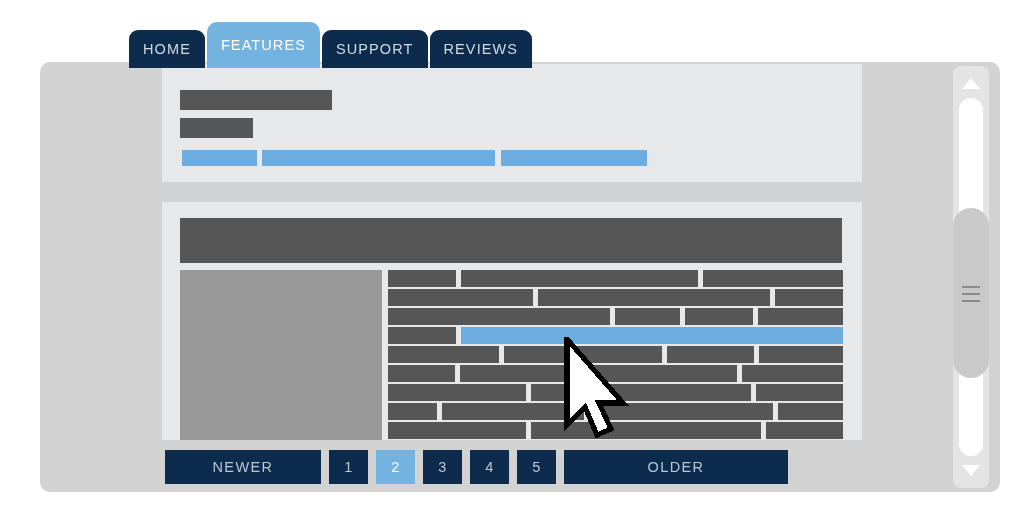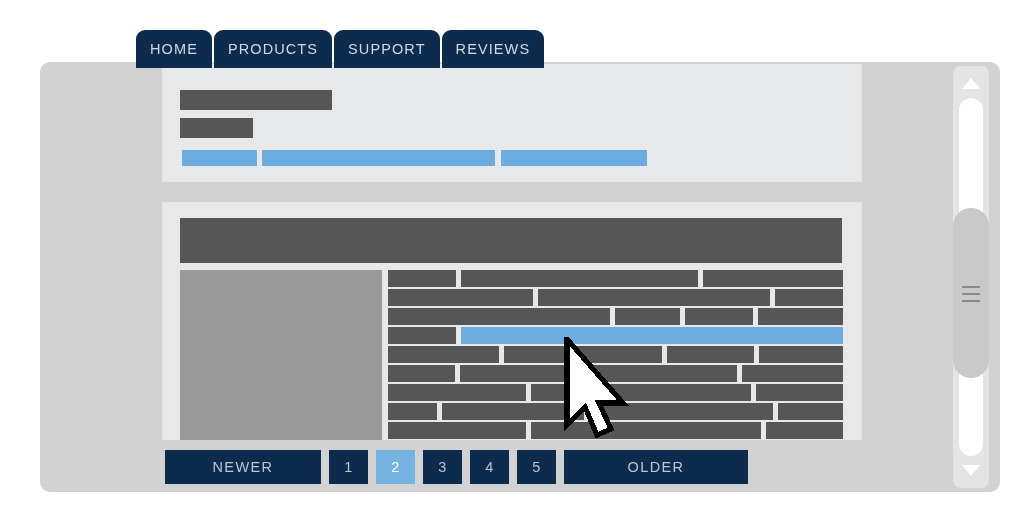--- a/index.html
+++ b/index.html
@@ -11,21 +11,21 @@
     width: 1024px;
     height: 512px;
     position: relative;
     overflow: hidden;
     font-family: "Liberation Sans", sans-serif;
   }
 
   
   #tabbar {
     position: absolute;
-    left: 136px;
+    left: 129px;
     top: 28px;
     height: 40px;
     display: flex;
     align-items: flex-end;
     z-index: 5;
   }
   .tab {
     height: 38px;
     border-radius: 9px 9px 0 0;
     background: #0e2a४7;
@@ -214,21 +214,21 @@
   .pg.wide { width: 156px; }
   .pg.num  { width: 39px; letter-spacing: 0.5px; }
   .pg.num.active { background: #74b3e0; color: #ffffff; }
   .pg:last-child { margin-right: 0; }
 </style>
 </head>
 <body>
 
 <div id="tabbar">
     <div class="tab">HOME</div>
-    <div class="tab">PRODUCTS</div>
+    <div class="tab active">FEATURES</div>
     <div class="tab">SUPPORT</div>
     <div class="tab">REVIEWS</div>
   </div>
 
 <div id="frame"></div>
 
 <div id="header-panel">
   <div class="ph-bar" id="hp-title"></div>
   <div class="ph-bar" id="hp-sub"></div>
 </div>
@@ -306,14 +306,14 @@
   <div class="grip" id="g3"></div>
 </div>
 
 <div id="pagination">
     <div class="pg wide">NEWER</div>
     <div class="pg num">1</div>
     <div class="pg num active">2</div>
     <div class="pg num">3</div>
     <div class="pg num">4</div>
     <div class="pg num">5</div>
-    <div class="pg wide" style="width: 184px;">OLDER</div>
+    <div class="pg wide" style="width: 224px;">OLDER</div>
   </div>
 
 </body></html>

